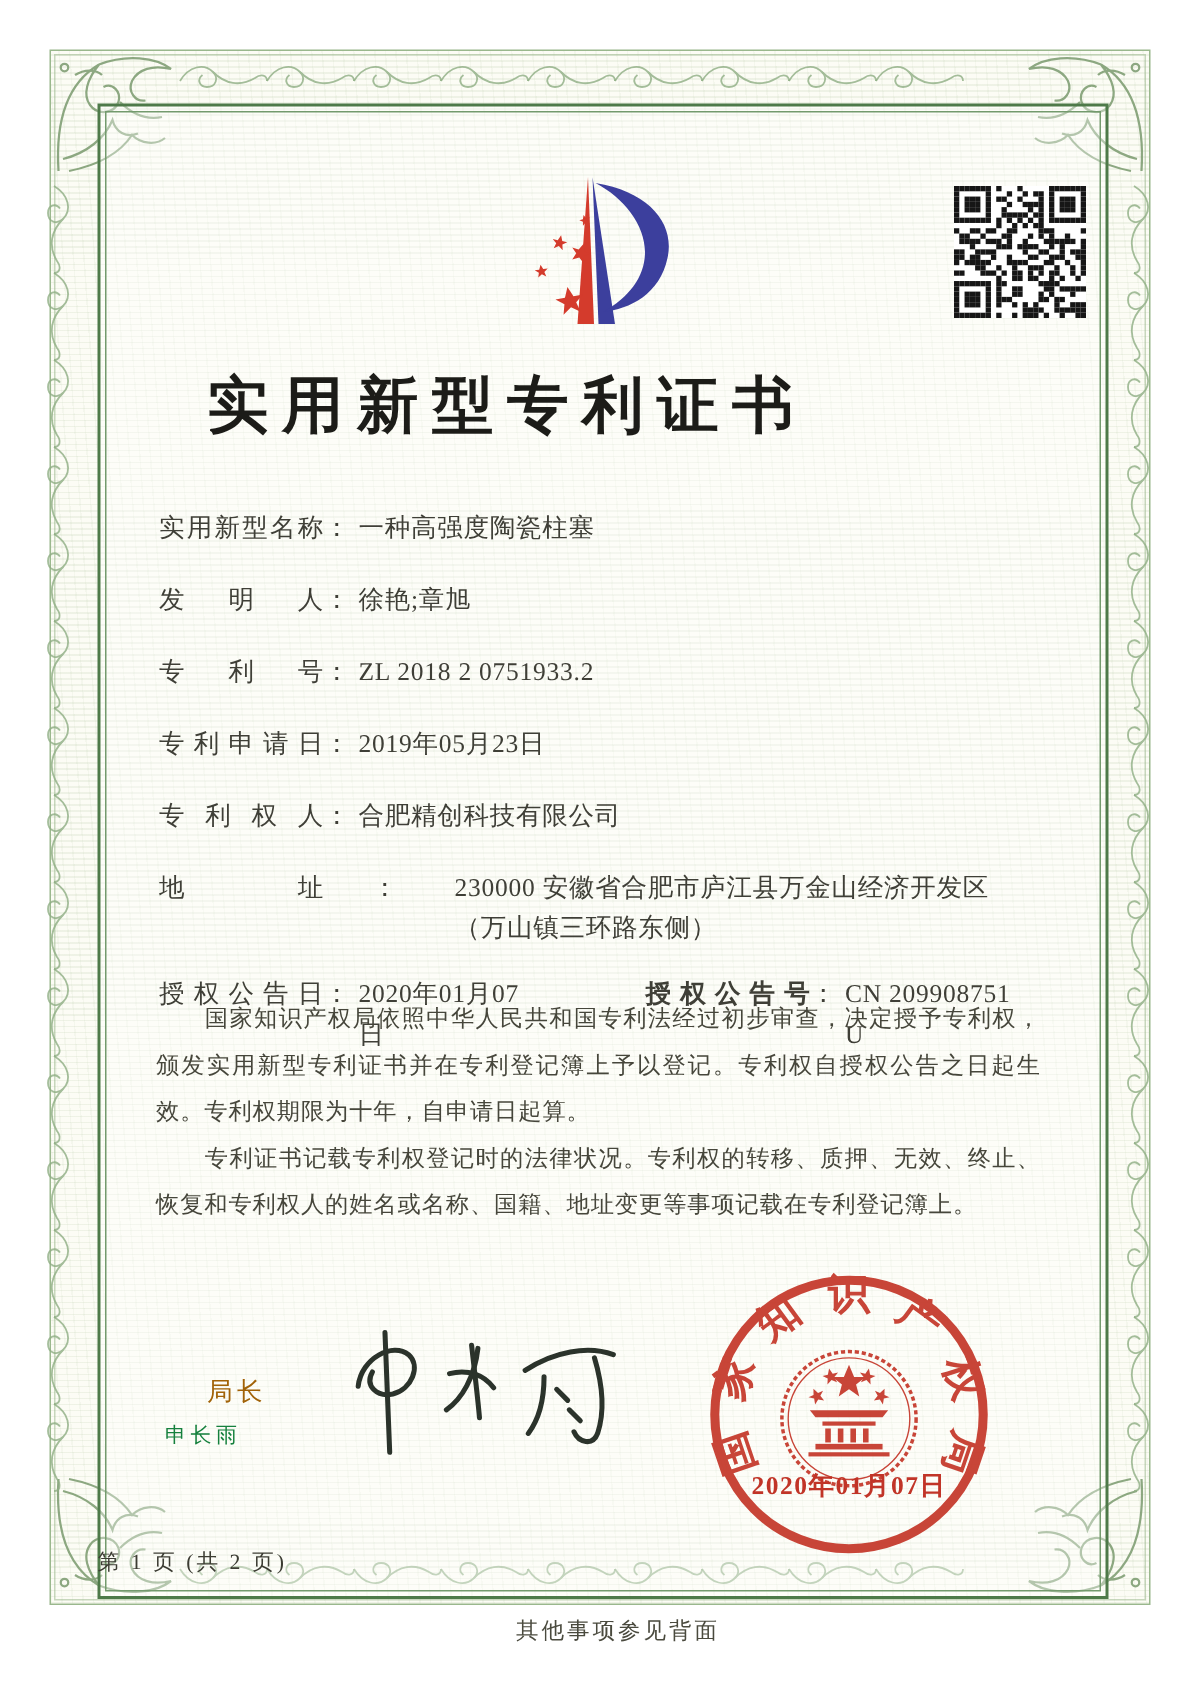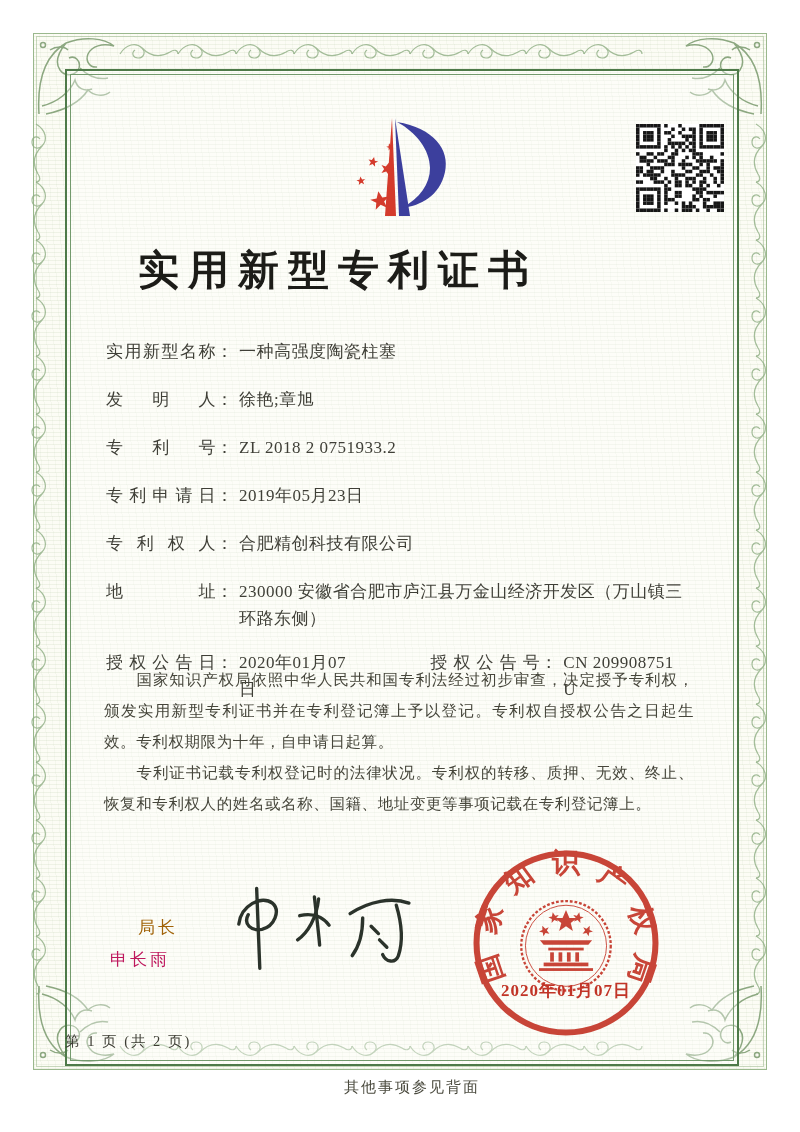--- a/index.html
+++ b/index.html
@@ -31,28 +31,28 @@
   .qr{position:absolute;left:636px;top:124px;width:88px;height:88px;background:#fff;}
   .title{
     position:absolute;left:0;top:243px;width:676px;text-align:center;
     font-size:41px;font-weight:700;letter-spacing:9px;color:#1c1c18;
   }
   .fields{position:absolute;left:106px;top:338px;width:580px;font-size:17px;}
   .frow{display:flex;align-items:flex-start;line-height:27px;margin-bottom:21px;}
   .flabel{display:inline-block;width:110px;text-align:justify;text-align-last:justify;flex:none;letter-spacing:.5px;}
   .fcolon{flex:none;margin-right:6px;}
   .fvalue{letter-spacing:.5px;}
-  .frow.addr{margin-bottom:17px;}
+  .frow.addr{margin-bottom:17px;gap:32px;}
   .frow.addr .fvalue{width:462px;}
   .frow.grant{margin-bottom:0;}
-  .g2{margin-left:72px;}
+  .g2{margin-left:72px;font-weight:bold;}
   .paras{position:absolute;left:104px;top:664px;width:590px;font-size:15.5px;line-height:31px;color:#46463b;text-align:justify;}
   .paras p{margin:0;text-indent:2.1em;letter-spacing:.6px;}
   .sig-title{position:absolute;left:110px;top:916px;font-size:17px;letter-spacing:3px;color:#a16207;margin-left:28px;}
-  .sig-name{position:absolute;left:110px;top:948px;font-size:17px;letter-spacing:3px;color:#be185d;}
+  .sig-name{position:absolute;left:110px;top:948px;font-size:14px;letter-spacing:3px;color:#15803d;}
   .sig-hand{position:absolute;left:222px;top:882px;width:210px;height:100px;}
   .seal{position:absolute;left:470px;top:847px;width:192px;height:192px;opacity:.92;}
   .seal-date{
     position:absolute;left:466px;top:979px;width:200px;text-align:center;
     font-size:17px;font-weight:700;color:#c13427;letter-spacing:1px;
   }
   .page-num{position:absolute;left:65px;top:1032px;width:670px;text-align:left;font-size:14.5px;letter-spacing:2px;color:#3c3c33;}
   .back-note{position:absolute;left:0;top:1078px;width:800px;text-align:center;font-size:15px;letter-spacing:2px;color:#4a4a3e;padding-left:12px;}
 </style>
 </head>

